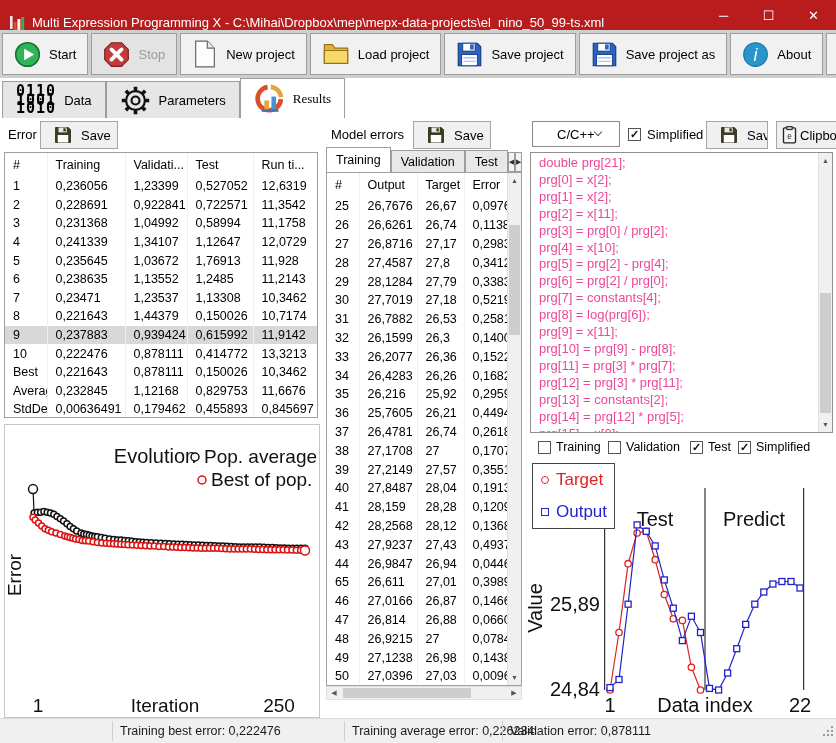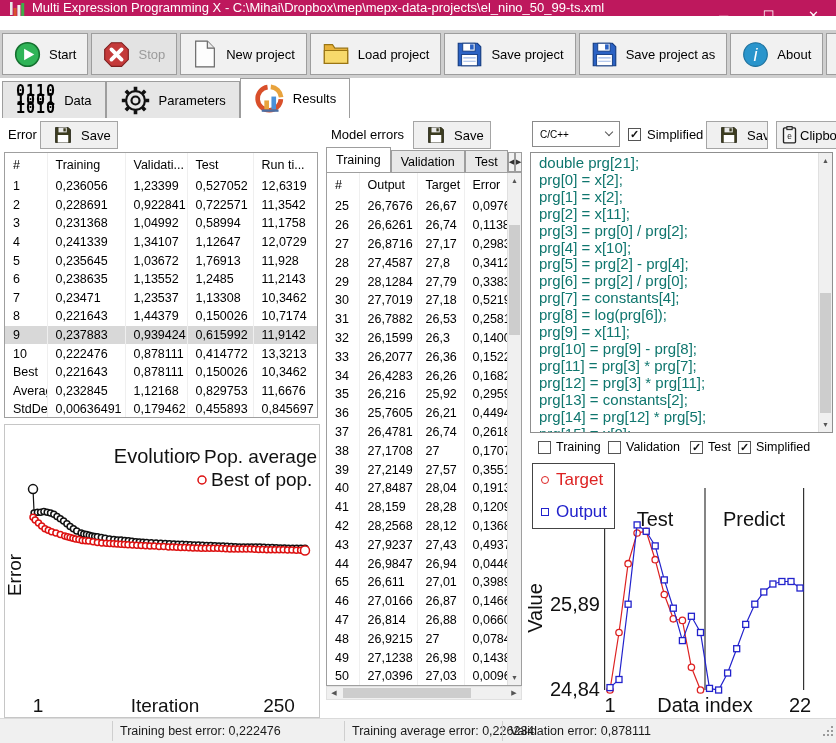--- a/index.html
+++ b/index.html
@@ -1,50 +1,50 @@
 <!DOCTYPE html>
 <html><head>
 <meta charset="utf-8">
 <style>
   html,body{margin:0;padding:0;background:#e8e8e8;font-family:"Liberation Sans",sans-serif;}
   .app{position:relative;width:836px;height:743px;background:#fff;overflow:hidden;}
 
   
-  .titlebar{position:absolute;left:0;top:0;width:836px;height:16px;background:#be185d;color:#fff;
-    display:flex;align-items:flex-start;font-size:13px;}
+  .titlebar{position:absolute;left:0;top:0;width:836px;height:30px;background:#b91c1c;color:#fff;
+    display:flex;align-items:flex-end;font-size:13px;}
   .app-icon{margin:0 7px 0 9px;display:flex;align-items:center;}
   .title-text{white-space:nowrap;overflow:hidden;}
   .win-controls{margin-left:auto;display:flex;height:100%;}
   .win-btn{width:45px;height:30px;display:flex;align-items:center;justify-content:center;font-size:13px;color:#fff;}
 
   
   .toolbar{position:absolute;left:0;top:30px;width:836px;height:48px;background:#cfcfcf;
     display:flex;align-items:center;padding-left:2px;box-sizing:border-box;}
   .toolbar::after{content:"";flex:1;align-self:stretch;background:#bdbdbd;}
   .tb-btn{height:42px;display:flex;align-items:center;gap:8px;padding:0 11px;background:#f1f1f1;
     border:1px solid #9d9d9d;margin-right:3px;font-size:13px;box-sizing:border-box;white-space:nowrap;}
   .tb-btn.disabled{color:#9b9b9b;background:#e3e3e3;}
   .tb-gap{width:5px;}
   .tb-ic{display:flex;align-items:center;}
 
   
   .tabbar{position:absolute;left:0;top:78px;width:836px;height:40px;background:#fff;display:flex;align-items:flex-end;padding-left:2px;}
   .tab{height:37px;display:flex;align-items:center;gap:8px;padding:0 13px;border:1px solid #9d9d9d;border-bottom:none;
     background:#e6e6e6;font-size:13px;box-sizing:border-box;white-space:nowrap;}
-  .tab.selected{background:#fff;height:40px;}
+  .tab.selected{background:#fff;height:40px;font-family:Liberation Serif, serif;}
   .binary-glyph{font-family:"DejaVu Sans Mono",monospace;font-weight:bold;font-size:15px;line-height:8.5px;color:#000;letter-spacing:1px;}
 
   .content{position:absolute;left:0;top:118px;width:836px;height:600px;background:#fff;}
 
   .hdr-label{position:absolute;font-size:13px;color:#000;top:9px;}
   .sm-btn{position:absolute;top:3px;height:28px;display:flex;align-items:center;gap:9px;padding:0 13px;
     background:#f0f0f0;border:1px solid #a5a5a5;font-size:13px;box-sizing:border-box;white-space:nowrap;overflow:hidden;}
 
   .combo{position:absolute;left:532px;top:3px;width:88px;height:26px;border:1px solid #8a8a8a;background:#fff;
-    display:flex;align-items:center;font-size:10px;padding:0 7px;box-sizing:border-box;}
+    display:flex;align-items:center;font-size:13px;padding:0 24px;box-sizing:border-box;}
   .chev{margin-left:auto;border:solid #555;border-width:0 1.5px 1.5px 0;padding:2.5px;transform:rotate(45deg);margin-top:-4px;}
 
   .cb{width:13px;height:13px;border:1px solid #555;background:#fff;display:inline-flex;align-items:center;
     justify-content:center;font-size:11px;font-weight:bold;color:#111;box-sizing:border-box;flex:0 0 auto;}
   .cb-item{position:absolute;display:flex;align-items:center;gap:5px;font-size:12.5px;}
   .simplified-wrap{position:absolute;left:628px;top:9px;display:flex;align-items:center;gap:6px;font-size:13px;}
 
   
   table{border-collapse:collapse;table-layout:fixed;}
   .err-table{position:absolute;left:4px;top:34px;width:314px;height:266px;border:1px solid #9f9f9f;box-sizing:border-box;overflow:hidden;background:#fff;}
@@ -65,21 +65,21 @@
   .vscroll{position:absolute;right:0;top:0;width:14px;height:100%;background:#f0f0f0;border-left:1px solid #e0e0e0;box-sizing:border-box;}
   .vscroll .arr{position:absolute;left:0;width:13px;height:15px;display:flex;align-items:center;justify-content:center;font-size:7px;color:#555;}
   .vscroll .arr.down{bottom:0;}
   .vscroll .thumb{position:absolute;left:1px;width:11px;background:#cdcdcd;}
   .hscroll{position:absolute;left:326px;top:568px;width:196px;height:14px;background:#f0f0f0;border:1px solid #e0e0e0;box-sizing:border-box;}
   .hscroll .arr{position:absolute;top:0;height:12px;width:14px;display:flex;align-items:center;justify-content:center;font-size:7px;color:#555;}
   .hscroll .thumb{position:absolute;top:1px;height:10px;background:#cdcdcd;}
 
   
   .code-panel{position:absolute;left:530px;top:34px;width:303px;height:281px;border:1px solid #8f8f8f;background:#fff;box-sizing:border-box;overflow:hidden;}
-  .code-lines{position:absolute;left:8px;top:2px;right:16px;bottom:0;font-size:15px;line-height:16.9px;color:#0f766e;overflow:hidden;white-space:pre;}
+  .code-lines{position:absolute;left:8px;top:2px;right:16px;bottom:0;font-size:13px;line-height:16.9px;color:#ec4899;overflow:hidden;white-space:pre;}
 
   
   .evo-panel{position:absolute;left:4px;top:306px;width:316px;height:294px;border:1px solid #c6c6c6;box-sizing:border-box;background:#fff;}
   .pred-panel{position:absolute;left:528px;top:320px;width:308px;height:280px;background:#fff;}
   .legend-box{position:absolute;left:4px;top:25px;width:81px;height:64px;border:1px solid #444;background:#fff;z-index:2;}
   .legend-row{height:32px;display:flex;align-items:center;gap:7px;padding-left:8px;font-size:17px;}
   .lg-circle{width:8px;height:8px;border:1.6px solid #dd2222;border-radius:50%;box-sizing:border-box;}
   .lg-square{width:8px;height:8px;border:1.6px solid #2222cc;box-sizing:border-box;}
   svg text{font-family:"Liberation Sans",sans-serif;}
 

